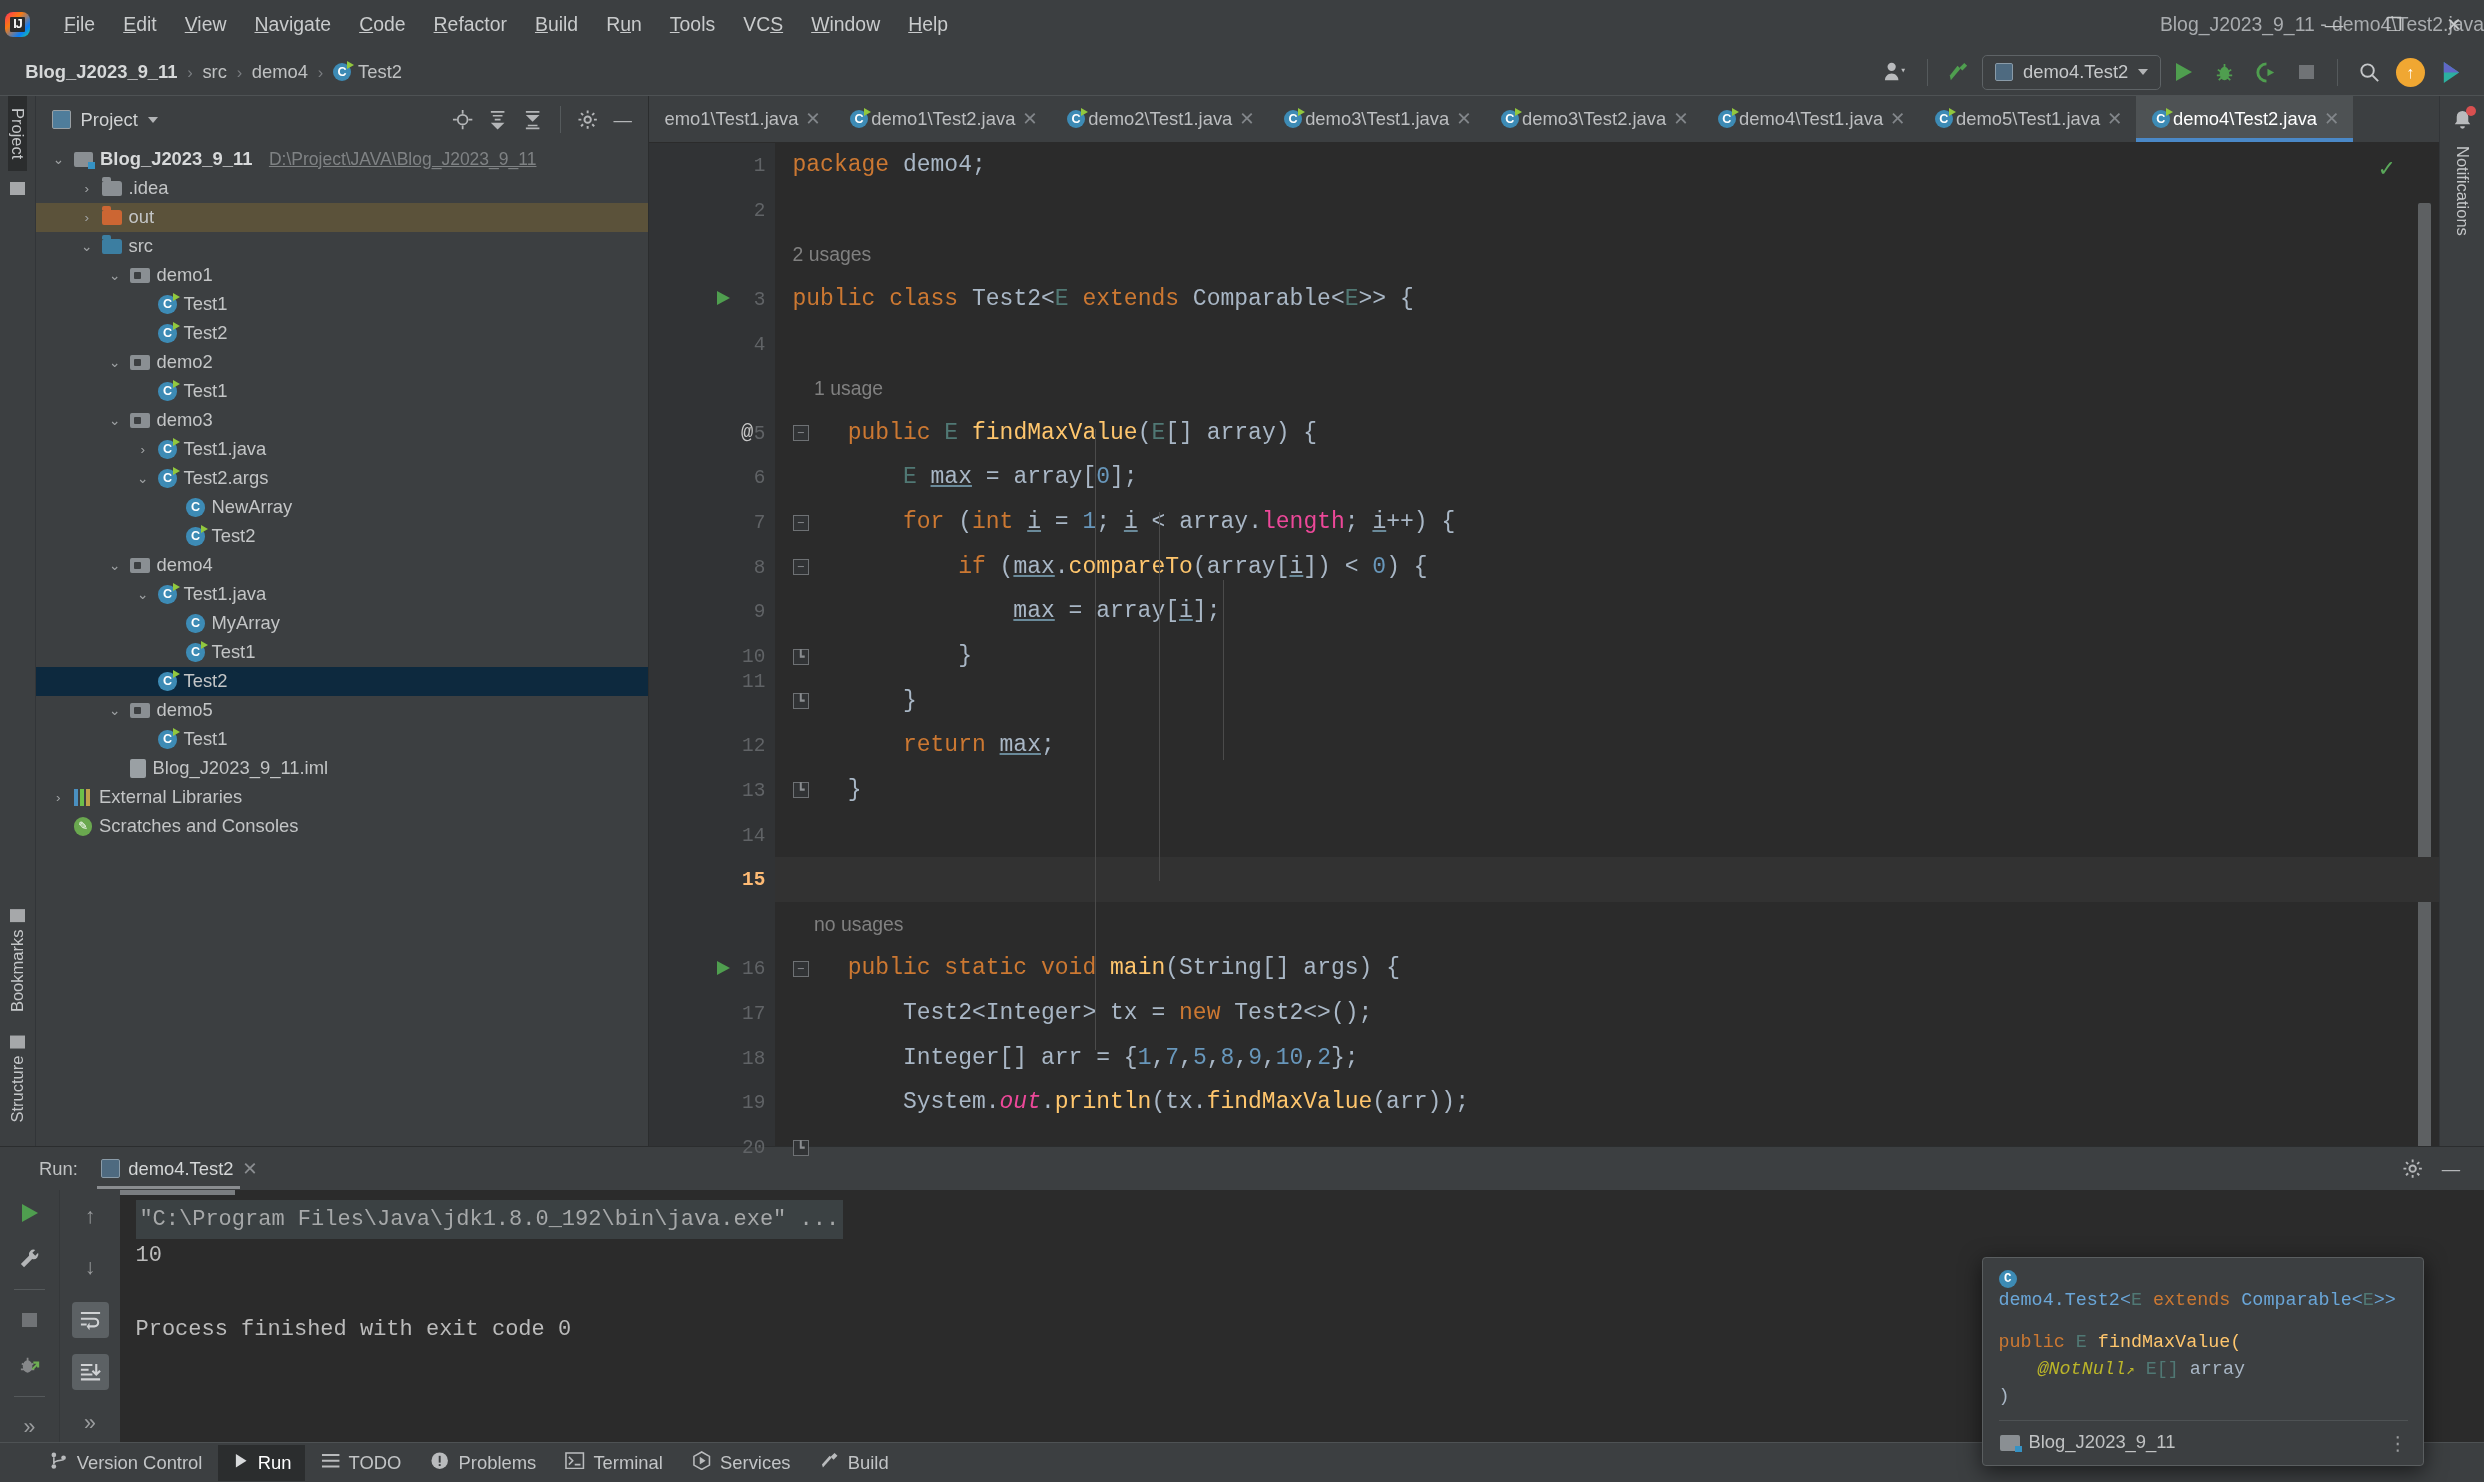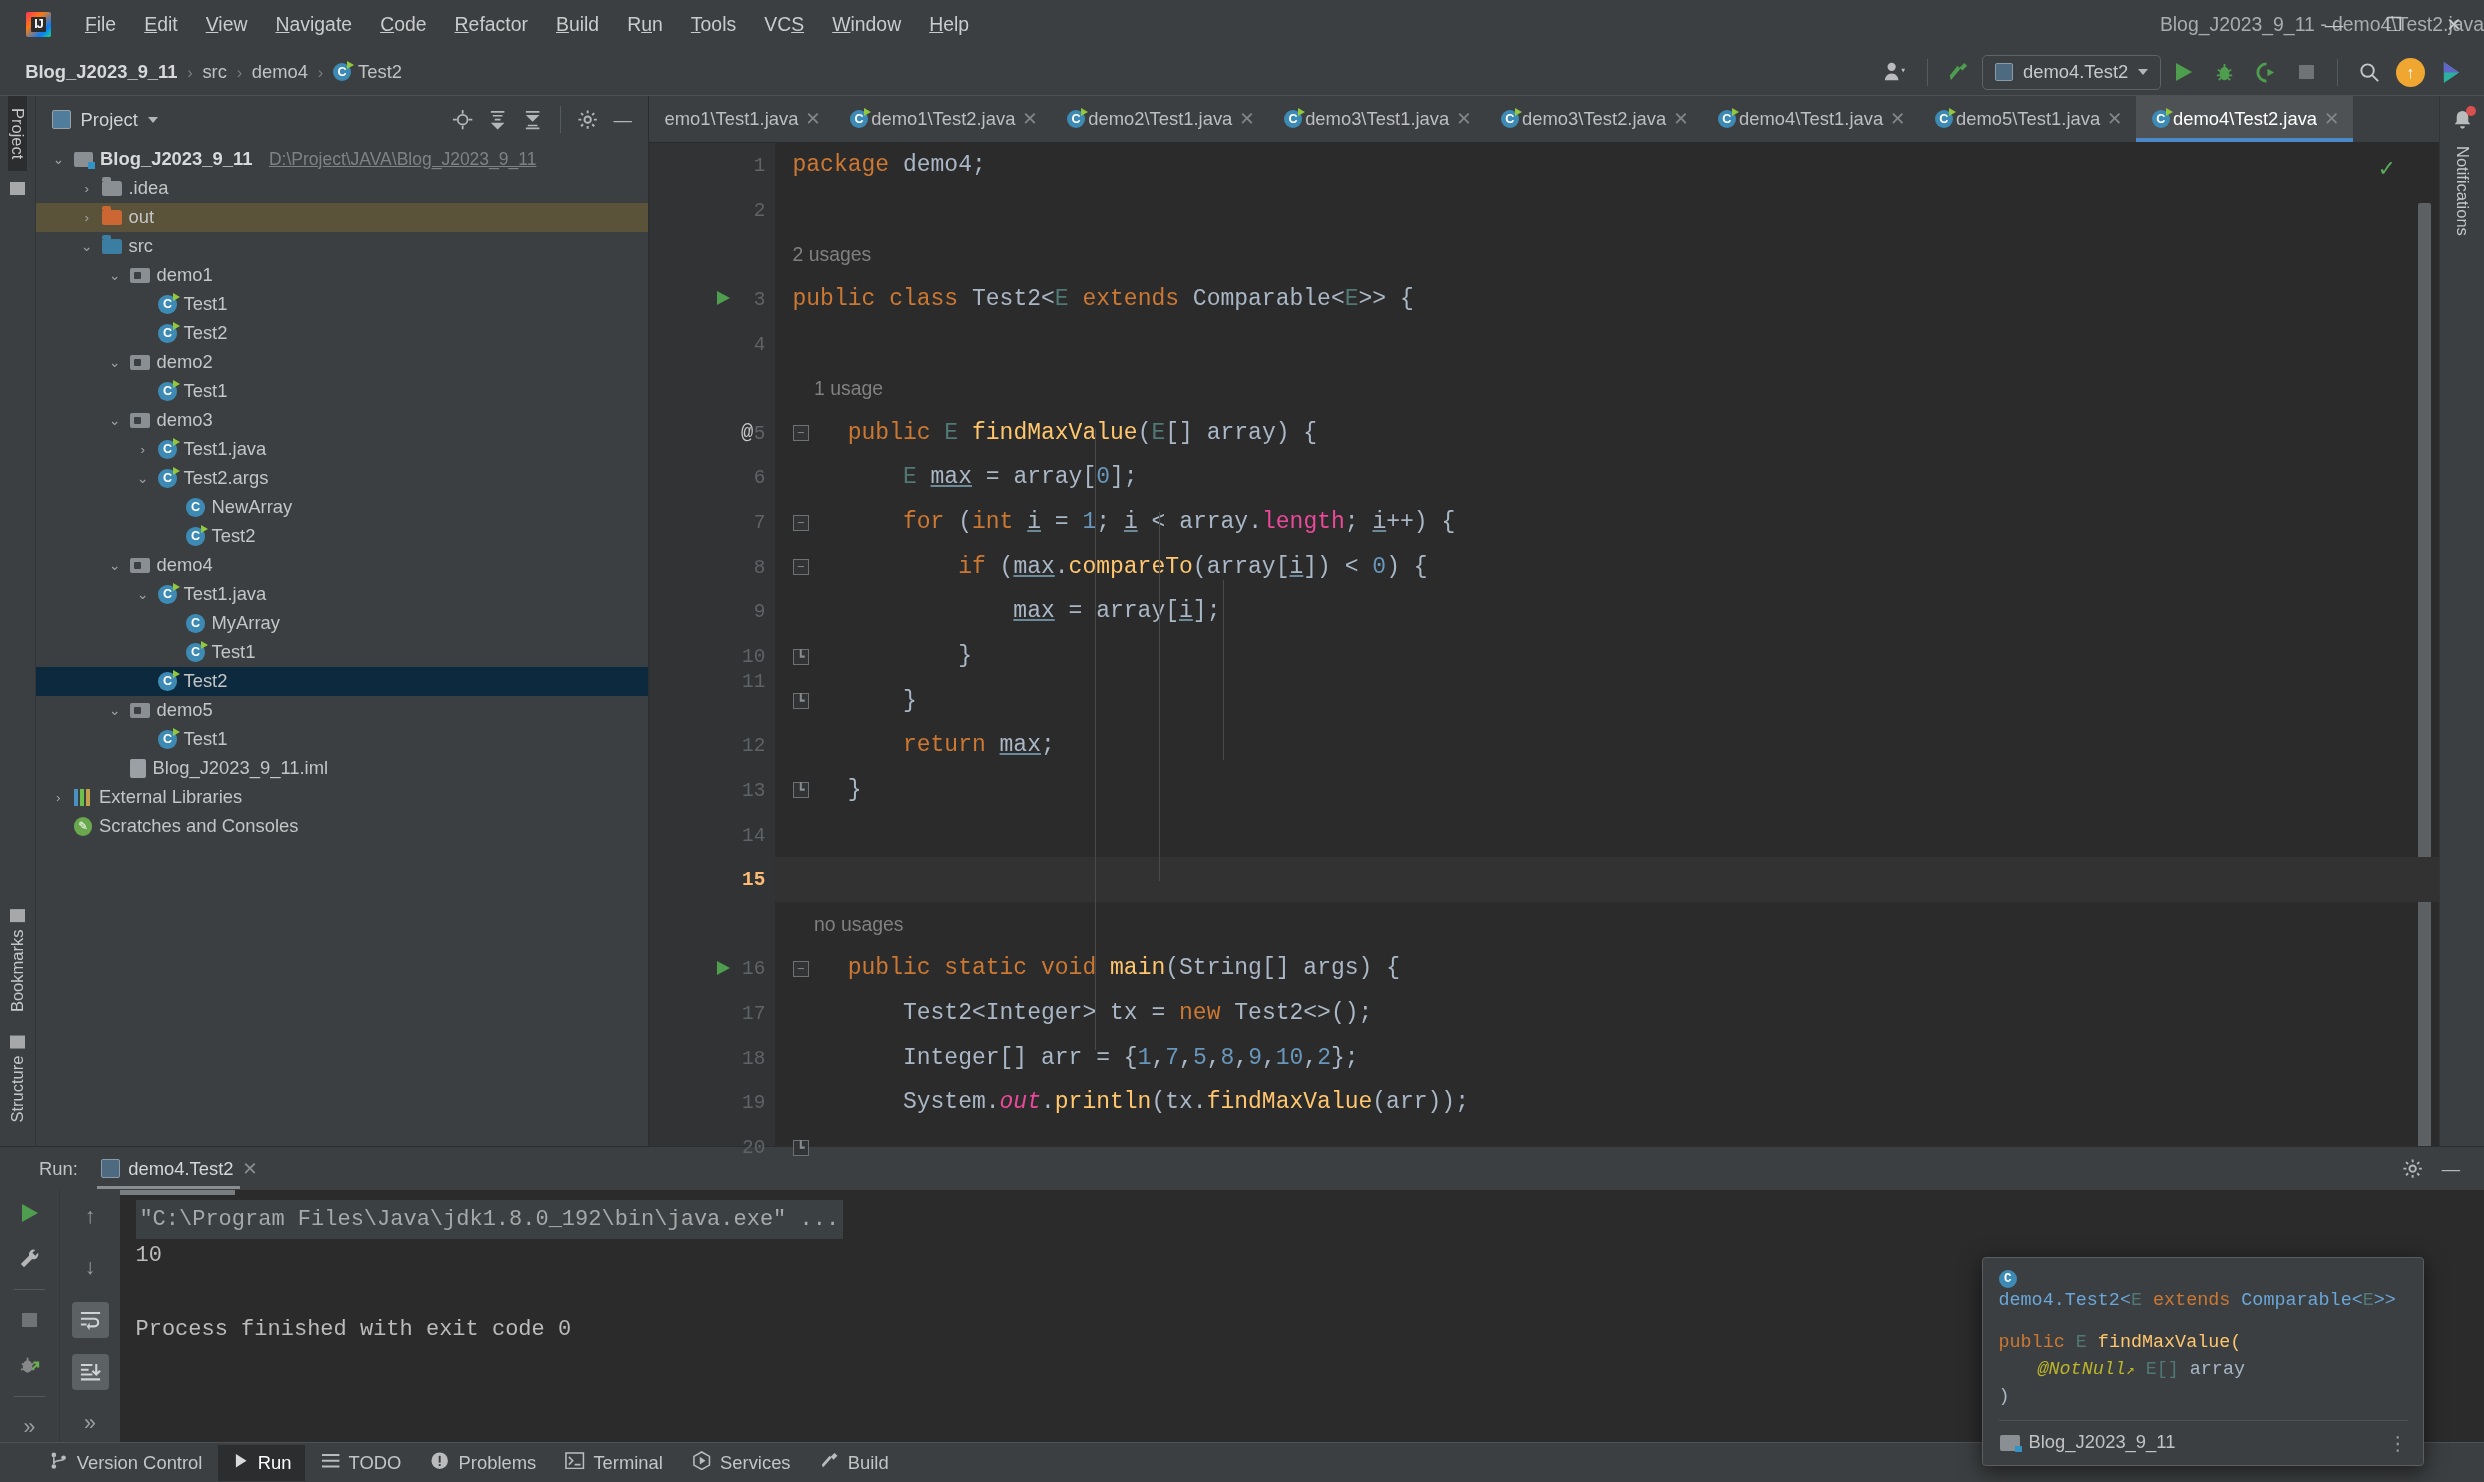--- a/index.html
+++ b/index.html
@@ -10,21 +10,21 @@
     -webkit-font-smoothing: antialiased;
   }
   .app { width:2484px; height:1483px; display:flex; flex-direction:column; background:#3c3f41; }
 
   
   .titlebar {
     height:49px; background:#3c3f41; display:flex; align-items:center;
     flex:0 0 49px; position:relative;
   }
   .ij-logo {
-    width:25px; height:25px; margin-left:26px; border-radius:2px;
+    width:25px; height:25px; margin-left:5px; border-radius:8px;
     background: linear-gradient(135deg,#fe315d 0%,#f97a12 35%,#087cfa 75%,#21d789 100%);
     display:flex; align-items:center; justify-content:center;
   }
   .ij-logo span { color:#fff; font-size:12.6px; font-weight:bold; letter-spacing:-1px;
     background:#2b2b2b; padding:1px 2.9px; border-radius:1px; line-height:1;}
   .menubar { display:flex; align-items:center; margin-left:21.3px; gap:2.9px; }
   .menubar .mi {
     font-size:19.4px; color:#c9cbcc; padding:4.9px 12.6px; cursor:default; white-space:nowrap;
   }
   .menubar .mi u { text-decoration:underline; }

